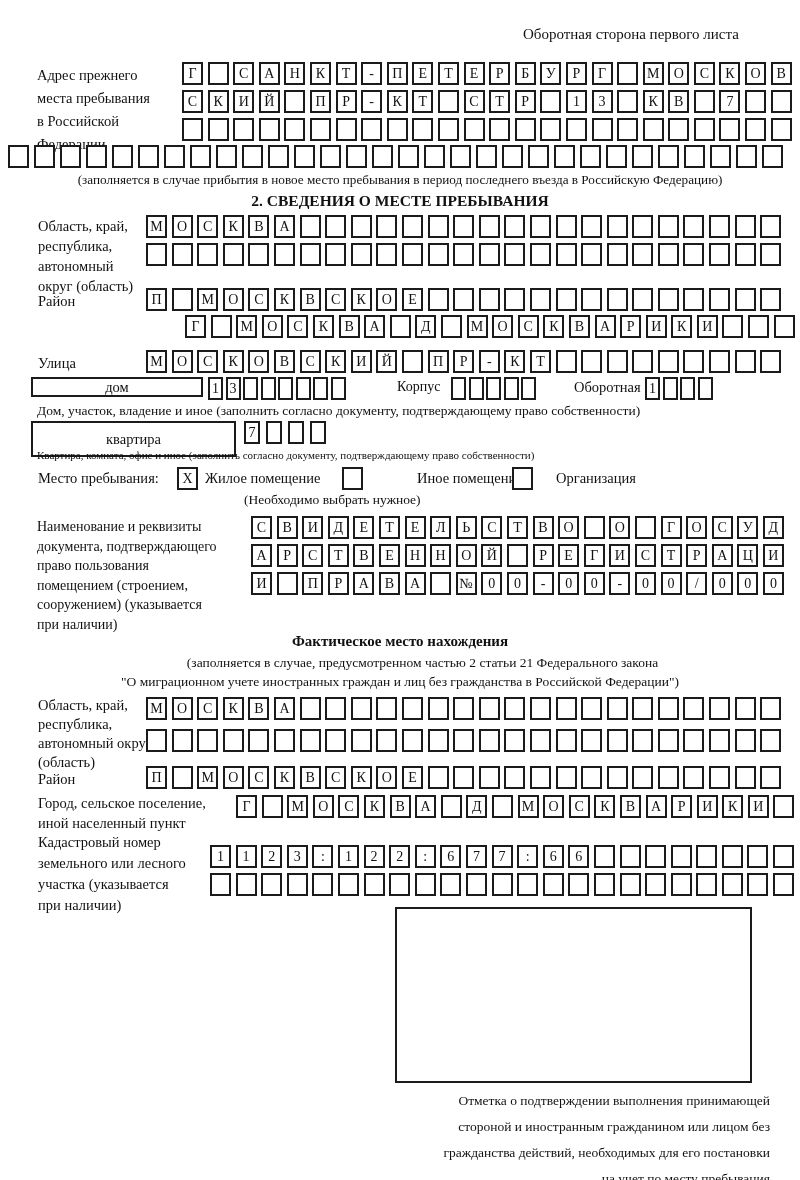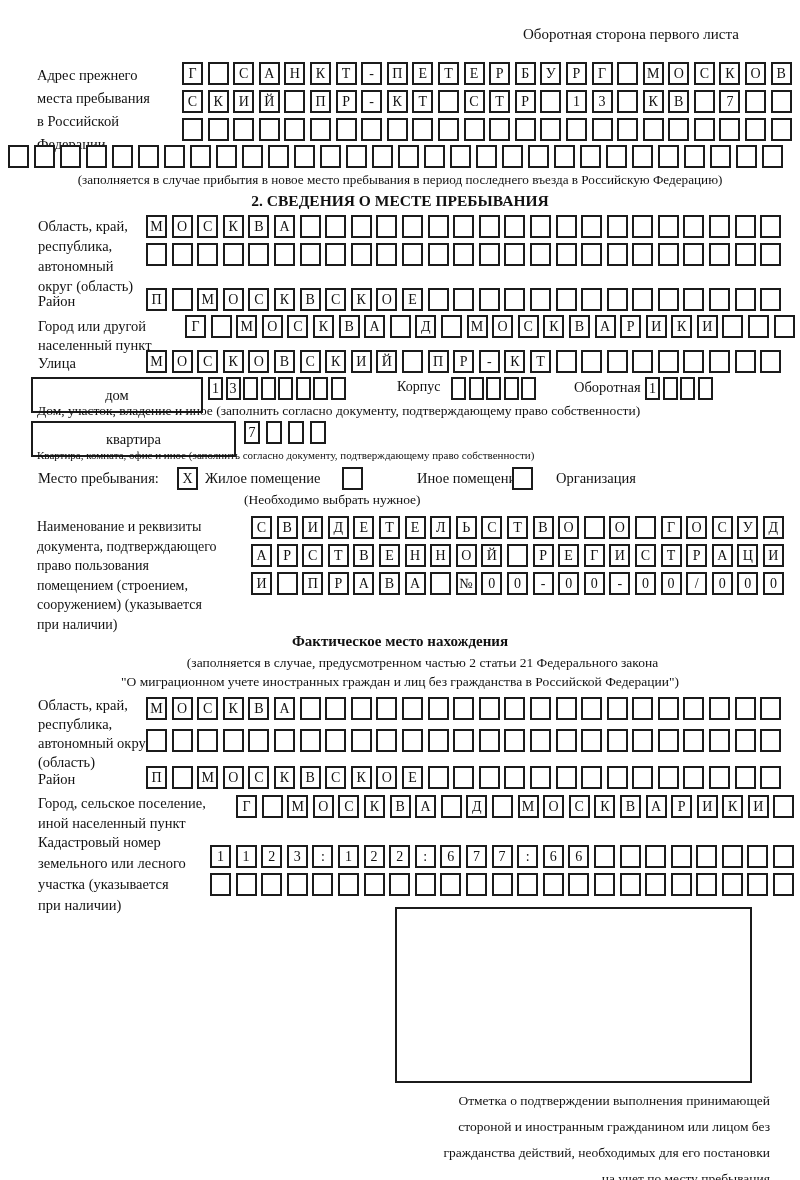--- a/index.html
+++ b/index.html
@@ -245,22 +245,20 @@
       <span class="cell"></span>
       <span class="cell"></span>
       <span class="cell"></span>
       <span class="cell"></span>
       <span class="cell"></span>
       <span class="cell"></span>
       <span class="cell"></span>
       <span class="cell"></span>
     </div>
 
-  <div class="lbl" style="left:38px; top:317px; width:148px; line-height:19px;">Город или другой
-населенный пункт</div>
   <div class="cells" style="left:185px; top:315px;">
       <span class="cell">Г</span>
       <span class="cell"></span>
       <span class="cell">М</span>
       <span class="cell">О</span>
       <span class="cell">С</span>
       <span class="cell">К</span>
       <span class="cell">В</span>
       <span class="cell">А</span>
       <span class="cell"></span>
@@ -303,21 +301,21 @@
       <span class="cell"></span>
       <span class="cell"></span>
       <span class="cell"></span>
       <span class="cell"></span>
       <span class="cell"></span>
       <span class="cell"></span>
       <span class="cell"></span>
       <span class="cell"></span>
     </div>
 
-  <div class="fieldbox" style="left:31px; top:377px; width:172px; height:36px;">дом</div>
+  <div class="fieldbox" style="left:31px; top:377px; width:172px; height:20px;">дом</div>
   <div class="cells narrow" style="left:208px; top:377px;">
       <span class="cell">1</span>
       <span class="cell">3</span>
       <span class="cell"></span>
       <span class="cell"></span>
       <span class="cell"></span>
       <span class="cell"></span>
       <span class="cell"></span>
       <span class="cell"></span>
     </div>

